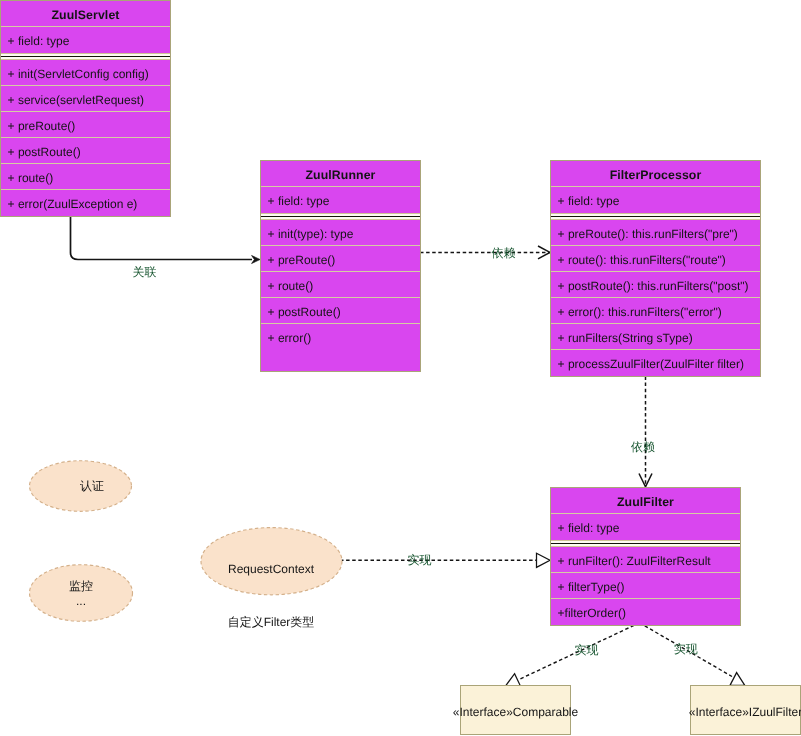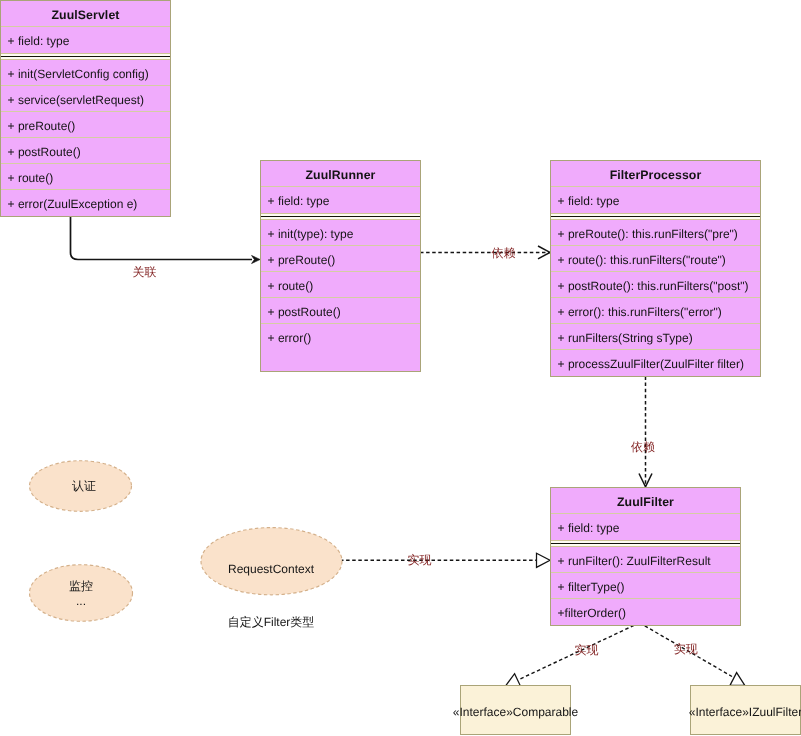--- a/index.html
+++ b/index.html
@@ -13,21 +13,21 @@
     text-rendering: geometricPrecision;
   }
   #stage { position: relative; width: 801px; height: 736px; background: #ffffff;
     -webkit-font-smoothing: antialiased; }
   svg#wires { position: absolute; left: 0; top: 0; width: 801px; height: 736px; }
 
   .uml-box {
     position: absolute;
     box-sizing: border-box;
     border: 1px solid #aaa478;
-    background: #f0abfc;
+    background: #d946ef;
   }
   .uml-box .row {
     box-sizing: border-box;
     height: 26px;
     line-height: 28px;
     padding-top: 0px;
     font-size: 12px;
     color: #141414;
     padding-left: 6.6px;
     white-space: nowrap;
@@ -75,21 +75,21 @@
     font-size: 12px;
     color: #141414;
     white-space: nowrap;
     text-align: center;
     line-height: 16px;
   }
 
   .edge-label {
     position: absolute;
     font-size: 12px;
-    color: #7f1d1d;
+    color: #14532d;
     white-space: nowrap;
     line-height: 13px;
   }
 </style>
 </head>
 <body>
 
 <div id="stage">
 
   <svg id="wires" viewBox="0 0 801 736">
@@ -164,21 +164,21 @@
   <div class="iface-box" style="left:460px;top:685px;width:111px;height:50px;">
     <div>«Interface»</div>
     <div>Comparable</div>
   </div>
 
   <div class="iface-box" style="left:690px;top:685px;width:111px;height:50px;">
     <div>«Interface»</div>
     <div>IZuulFilter</div>
   </div>
 
-  <div class="ell-label" style="left:26px;top:478px;width:116px;">认证</div>
+  <div class="ell-label" style="left:34px;top:478px;width:116px;">认证</div>
   <div class="ell-label" style="left:30px;top:577.5px;width:102px;">监控</div>
   <div class="ell-label" style="left:30px;top:592.5px;width:102px;">...</div>
   <div class="ell-label" style="left:201px;top:570px;width:140px;margin-top:44px;">自定义Filter类型</div>
   <div class="ell-label" style="left:201px;top:561px;width:140px;">RequestContext</div>
 
   <div class="edge-label" style="left:132.5px;top:266px;text-align:right;">关联</div>
   <div class="edge-label" style="left:491.6px;top:247px;">依赖</div>
   <div class="edge-label" style="left:631px;top:440.5px;">依赖</div>
   <div class="edge-label" style="left:407.5px;top:553.5px;">实现</div>
   <div class="edge-label" style="left:574.5px;top:644px;">实现</div>

